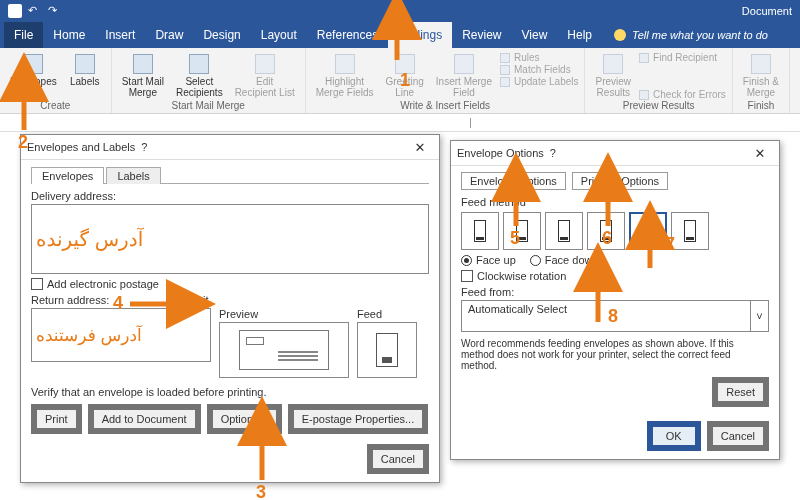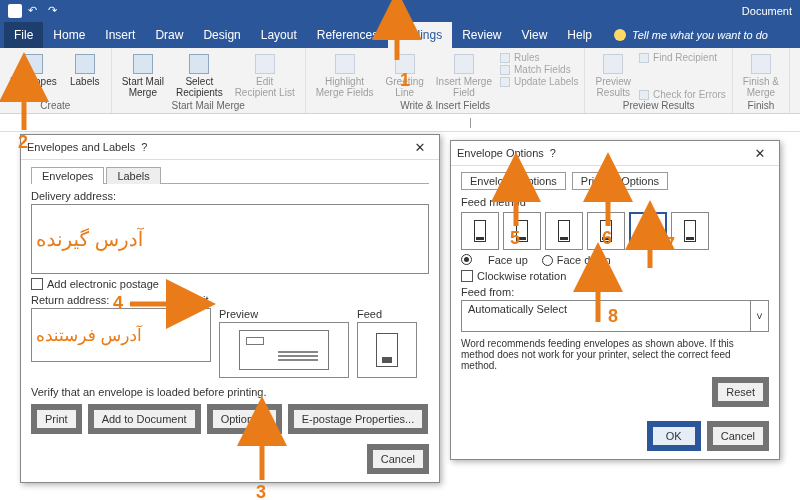--- a/index.html
+++ b/index.html
@@ -277,21 +277,21 @@
           <div class="ic"></div>
         </div>
       <div class="fm sel">
           <div class="ic" style="background:#4a7ab8;"></div>
         </div>
       <div class="fm">
           <div class="ic"></div>
         </div>
     </div>
     <div class="radio-row">
-      <span style="display:flex;gap:16px;align-items:flex-start;">
+      <span style="display:flex;gap:4px;align-items:flex-end;">
           <span class="radio checked"></span>
           <span>Face up</span>
         </span>
       <span style="display:flex;gap:4px;align-items:center;">
           <span class="radio"></span>
           <span>Face down</span>
         </span>
     </div>
     <div class="chk-row">
       <span class="chk"></span>

